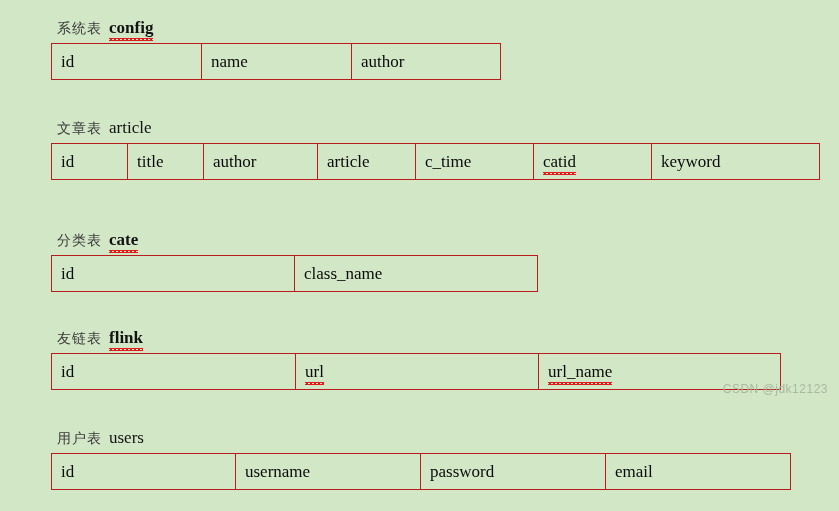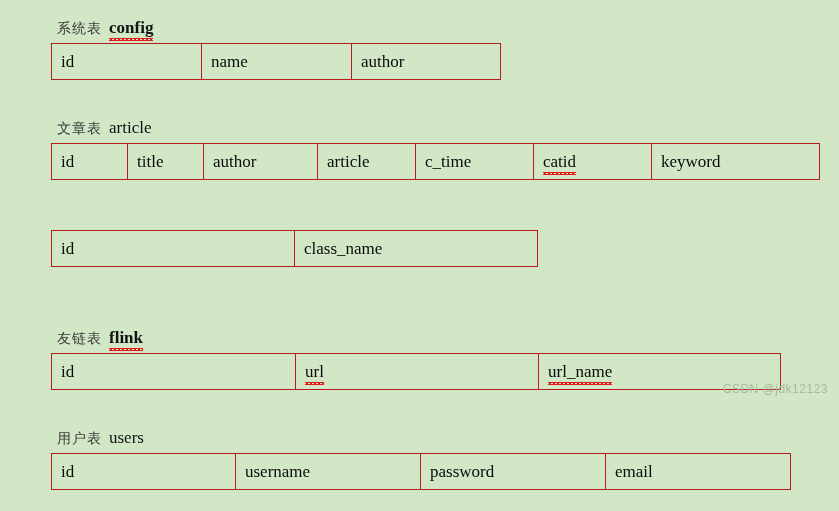--- a/index.html
+++ b/index.html
@@ -137,20 +137,21 @@
             <td style="width: 104px;"><span class="cell-text">author</span></td>
             <td style="width: 88px;"><span class="cell-text">article</span></td>
             <td style="width: 108px;"><span class="cell-text">c_time</span></td>
             <td style="width: 108px;"><span class="cell-text squiggle">catid</span></td>
             <td style="width: 158px;"><span class="cell-text">keyword</span></td>
           </tr>
         </tbody>
       </table>
     </div>
     <div class="table-block" style="left: 51px; top: 230px;">
+      <div class="table-caption"><span class="caption-cn">分类表</span><span class="caption-en squiggle">cate</span></div>
       <table class="schema-table">
         <tbody>
           <tr>
             <td style="width: 233px;"><span class="cell-text">id</span></td>
             <td style="width: 233px;"><span class="cell-text">class_name</span></td>
           </tr>
         </tbody>
       </table>
     </div>
     <div class="table-block" style="left: 51px; top: 328px;">

